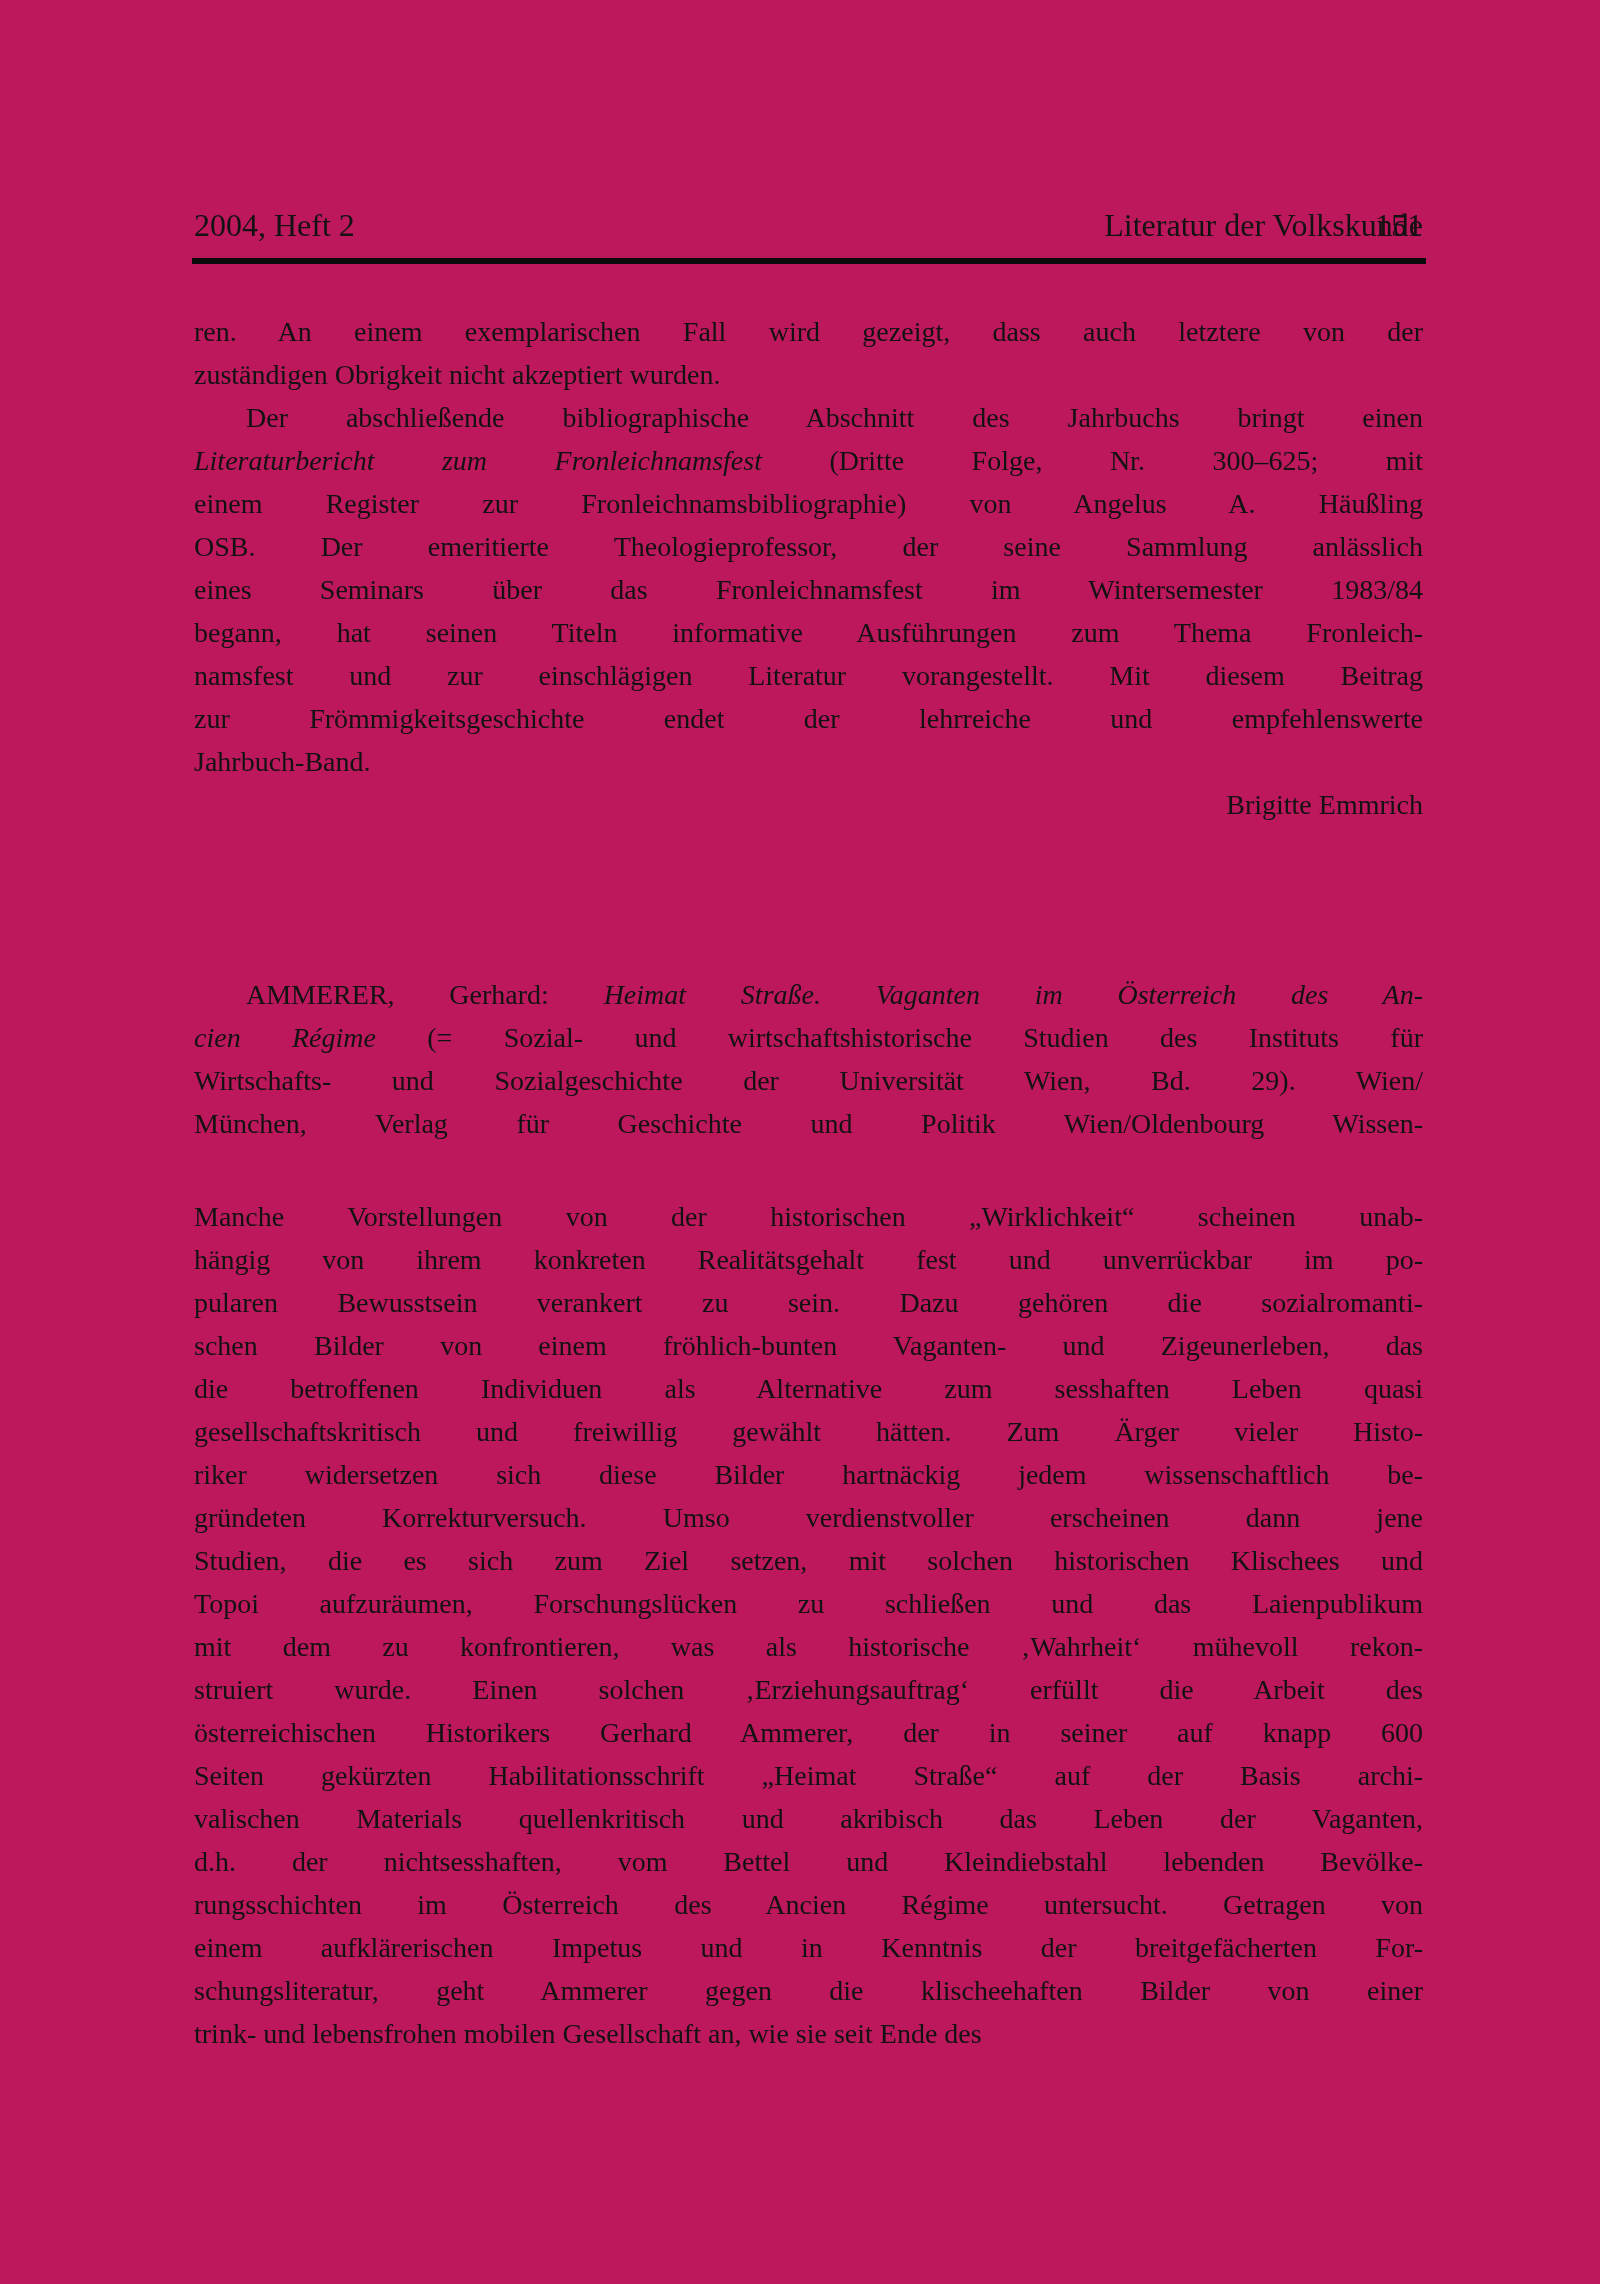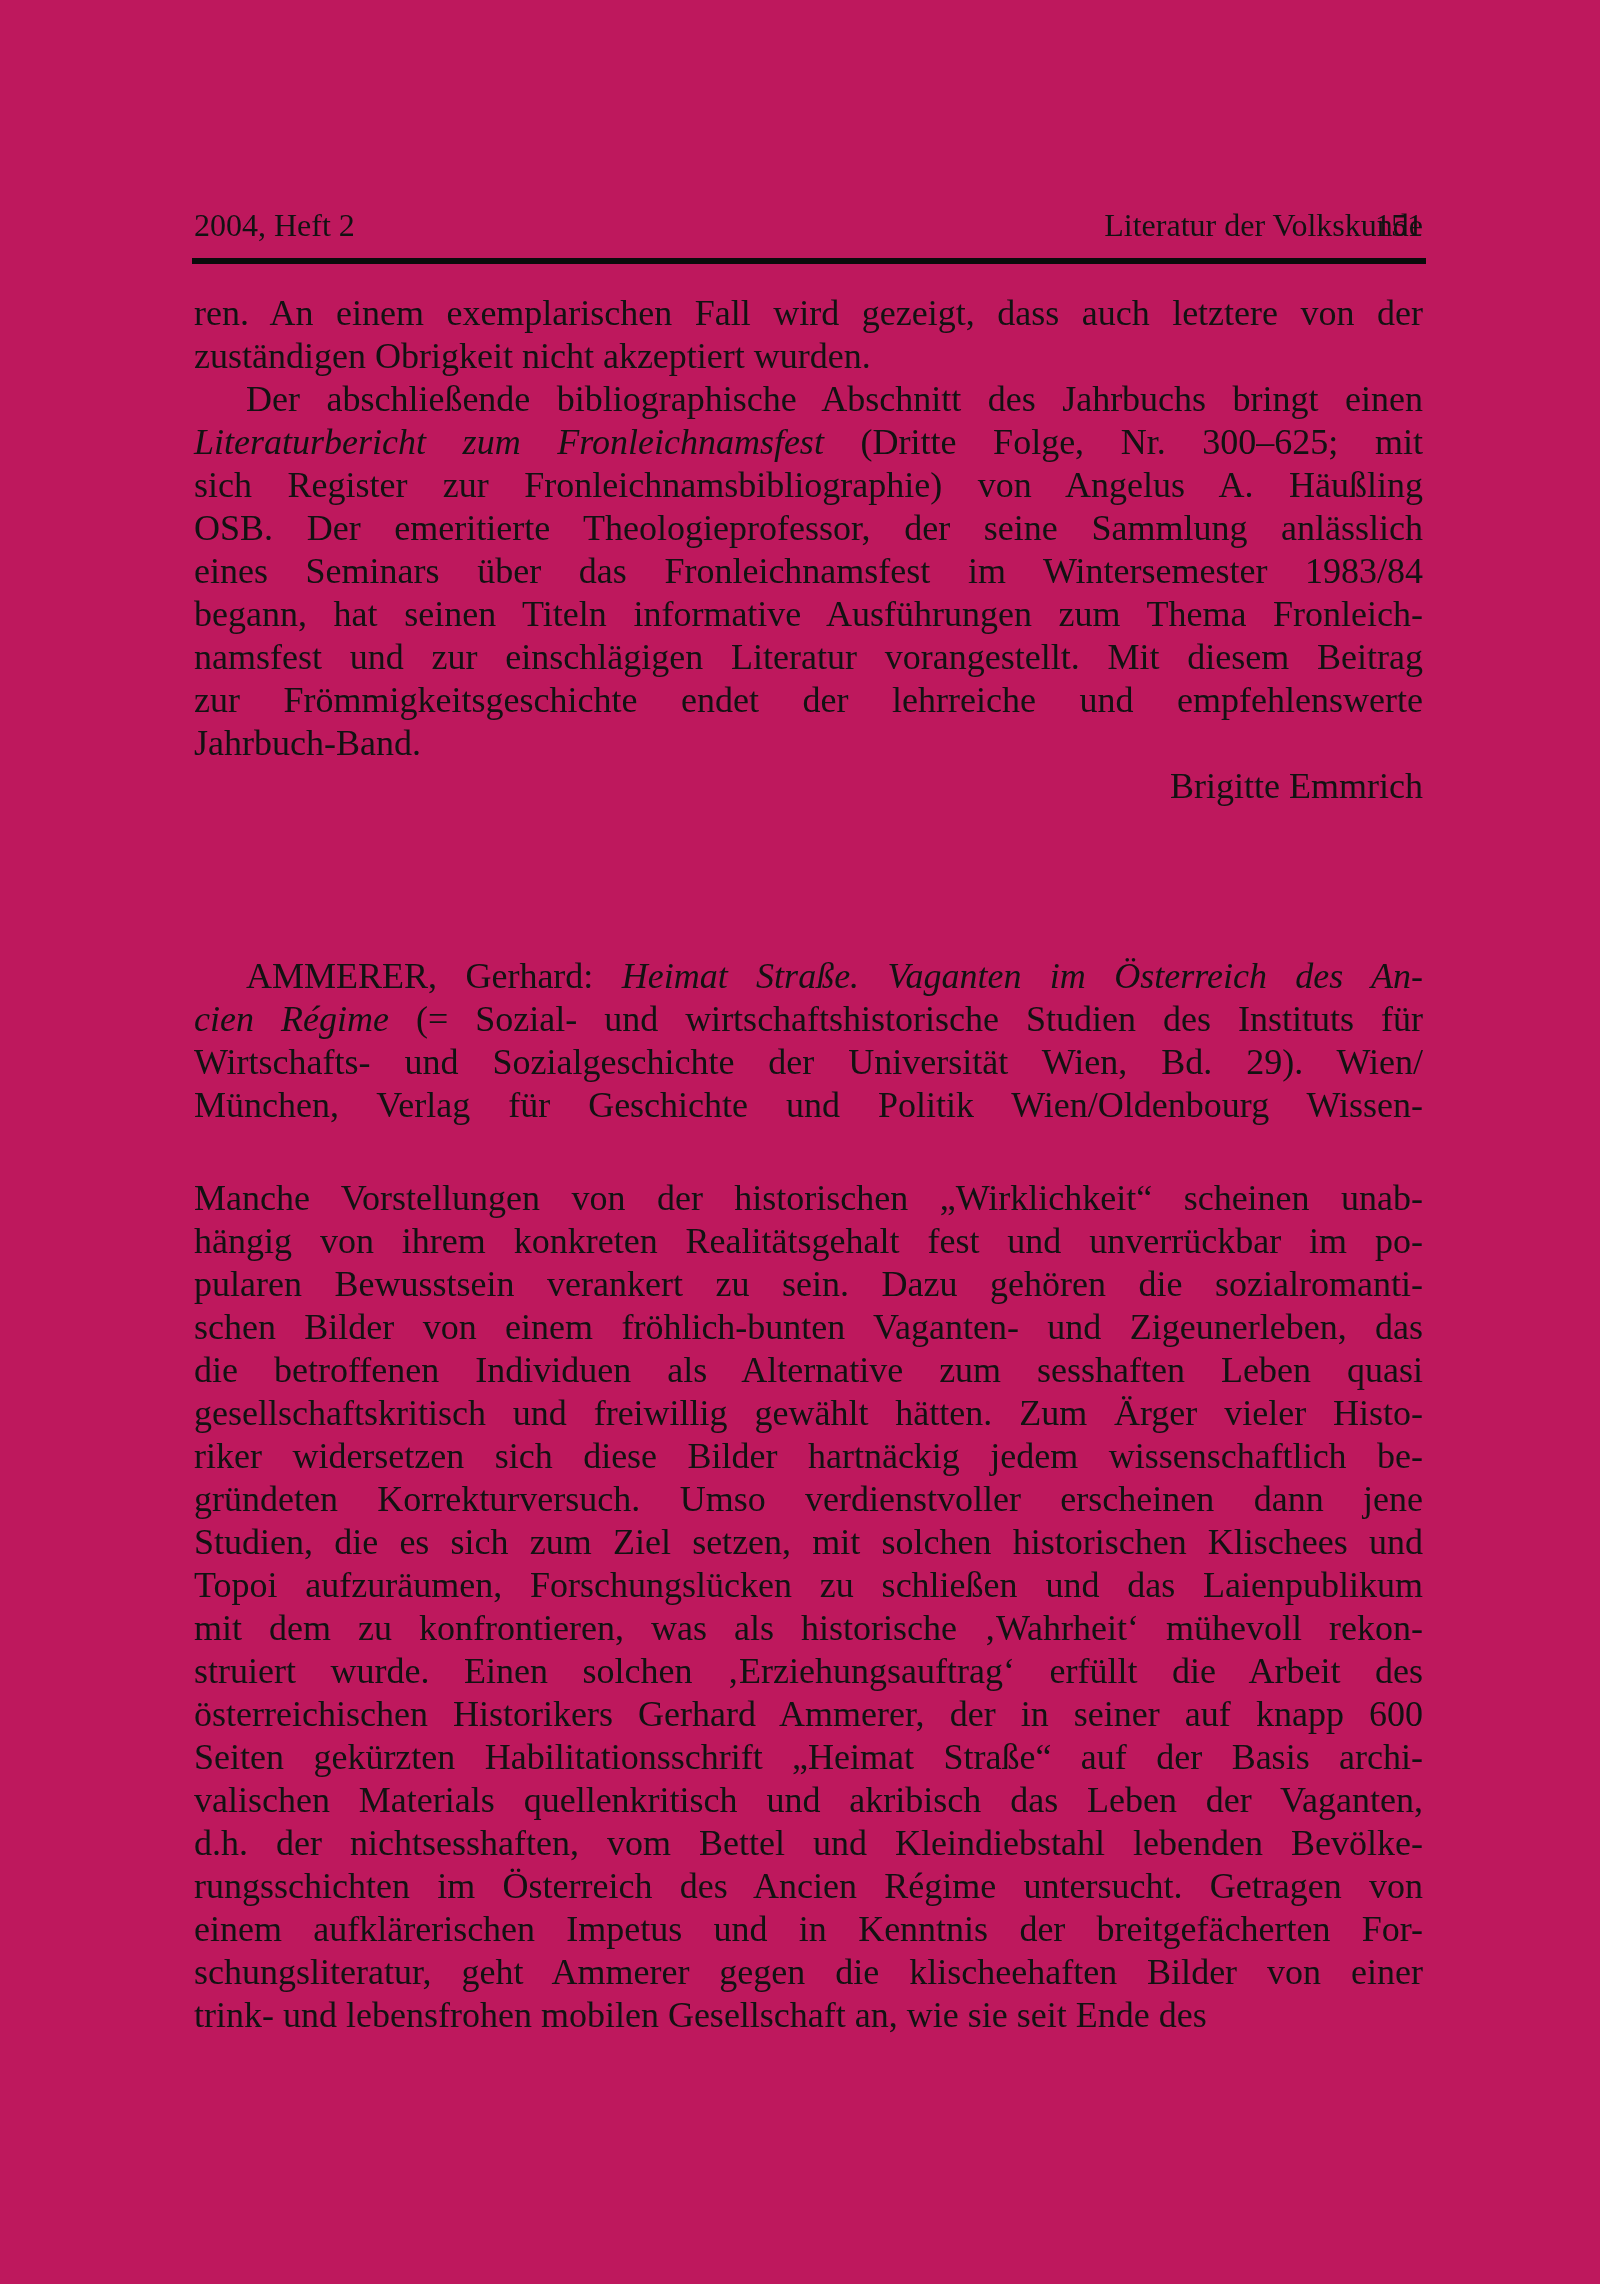--- a/index.html
+++ b/index.html
@@ -16,22 +16,22 @@
     font-size:32px; line-height:40px;
   }
   .header .h-left  { position:absolute; left:0; top:0; }
   .header .h-center{ position:absolute; left:0; right:0; top:0; text-align:right; }
   .header .h-right { position:absolute; right:0; top:0; }
   .rule {
     position:absolute; left:192px; top:258px; width:1234px; height:5.7px;
     background:#0b0b0b;
   }
   .content {
-    position:absolute; left:194px; top:292px; width:1229px;
-    font-size:36px;
+    position:absolute; left:194px; top:310px; width:1229px;
+    font-size:28px;
   }
   .line {
     height:43px; line-height:43px;
     text-align:justify;
     overflow:visible;
     white-space:normal;
   }
   .line.j   { text-align-last:justify; }
   .line.ind { text-indent:52px; }
   .line.sig { text-align:center; text-align-last:right; }
@@ -45,21 +45,21 @@
     <span class="h-left">2004, Heft 2</span>
     <span class="h-center">Literatur der Volkskunde</span>
     <span class="h-right">151</span>
   </div>
   <div class="rule"></div>
   <div class="content" id="content">
       <div class="line j"><span>ren. An einem exemplarischen Fall wird gezeigt, dass auch letztere von der</span></div>
       <div class="line"><span>zuständigen Obrigkeit nicht akzeptiert wurden.</span></div>
       <div class="line j ind"><span>Der abschließende bibliographische Abschnitt des Jahrbuchs bringt einen</span></div>
       <div class="line j"><span class="it">Literaturbericht zum Fronleichnamsfest</span><span> (Dritte Folge, Nr. 300–625; mit</span></div>
-      <div class="line j"><span>sich Register zur Fronleichnamsbibliographie) von Angelus A. Häußling</span></div>
+      <div class="line j"><span>einem Register zur Fronleichnamsbibliographie) von Angelus A. Häußling</span></div>
       <div class="line j"><span>OSB. Der emeritierte Theologieprofessor, der seine Sammlung anlässlich</span></div>
       <div class="line j"><span>eines Seminars über das Fronleichnamsfest im Wintersemester 1983/84</span></div>
       <div class="line j"><span>begann, hat seinen Titeln informative Ausführungen zum Thema Fronleich-</span></div>
       <div class="line j"><span>namsfest und zur einschlägigen Literatur vorangestellt. Mit diesem Beitrag</span></div>
       <div class="line j"><span>zur Frömmigkeitsgeschichte endet der lehrreiche und empfehlenswerte</span></div>
       <div class="line"><span>Jahrbuch-Band.</span></div>
       <div class="line sig">Brigitte Emmrich</div>
       <div style="height: 147px;"></div>
       <div class="line j ind"><span>AMMERER, Gerhard: </span><span class="it">Heimat Straße. Vaganten im Österreich des An-</span></div>
       <div class="line j"><span class="it">cien Régime</span><span> (= Sozial- und wirtschaftshistorische Studien des Instituts für</span></div>

